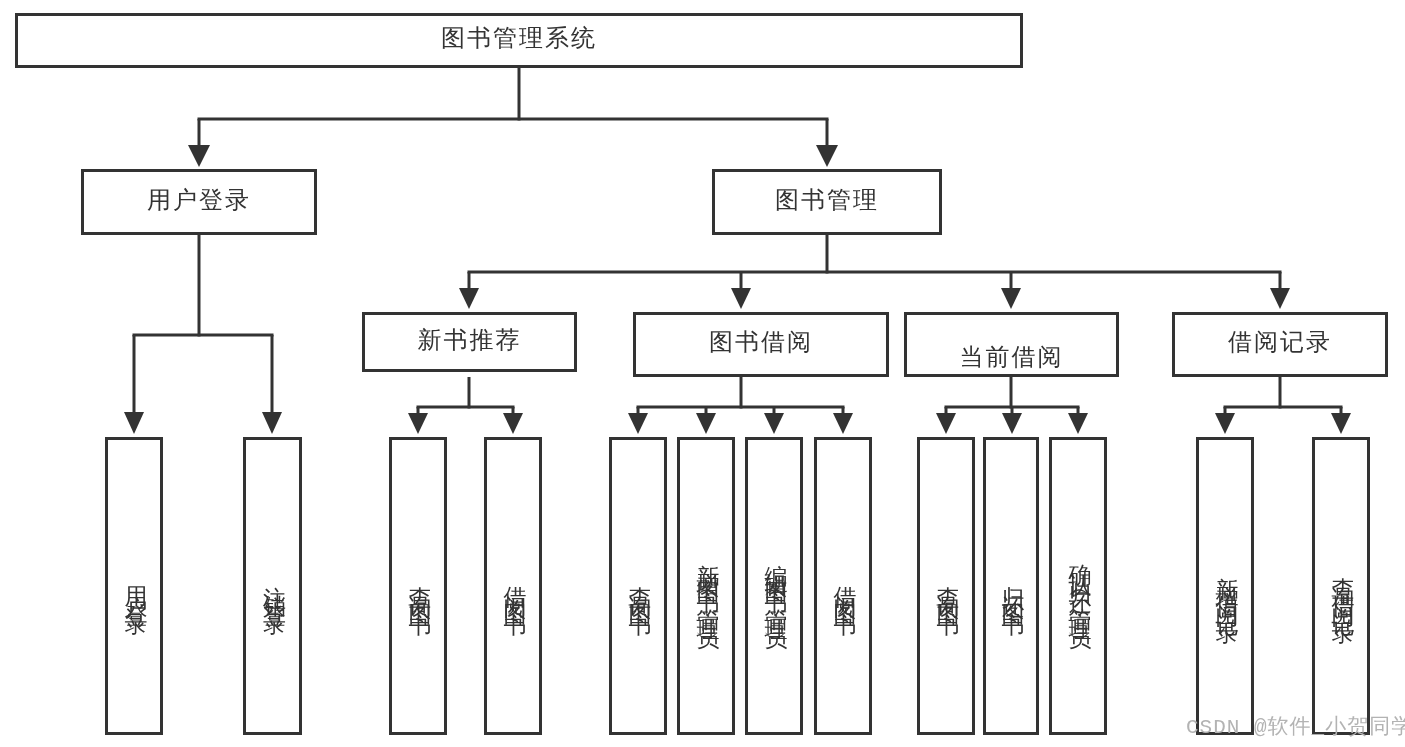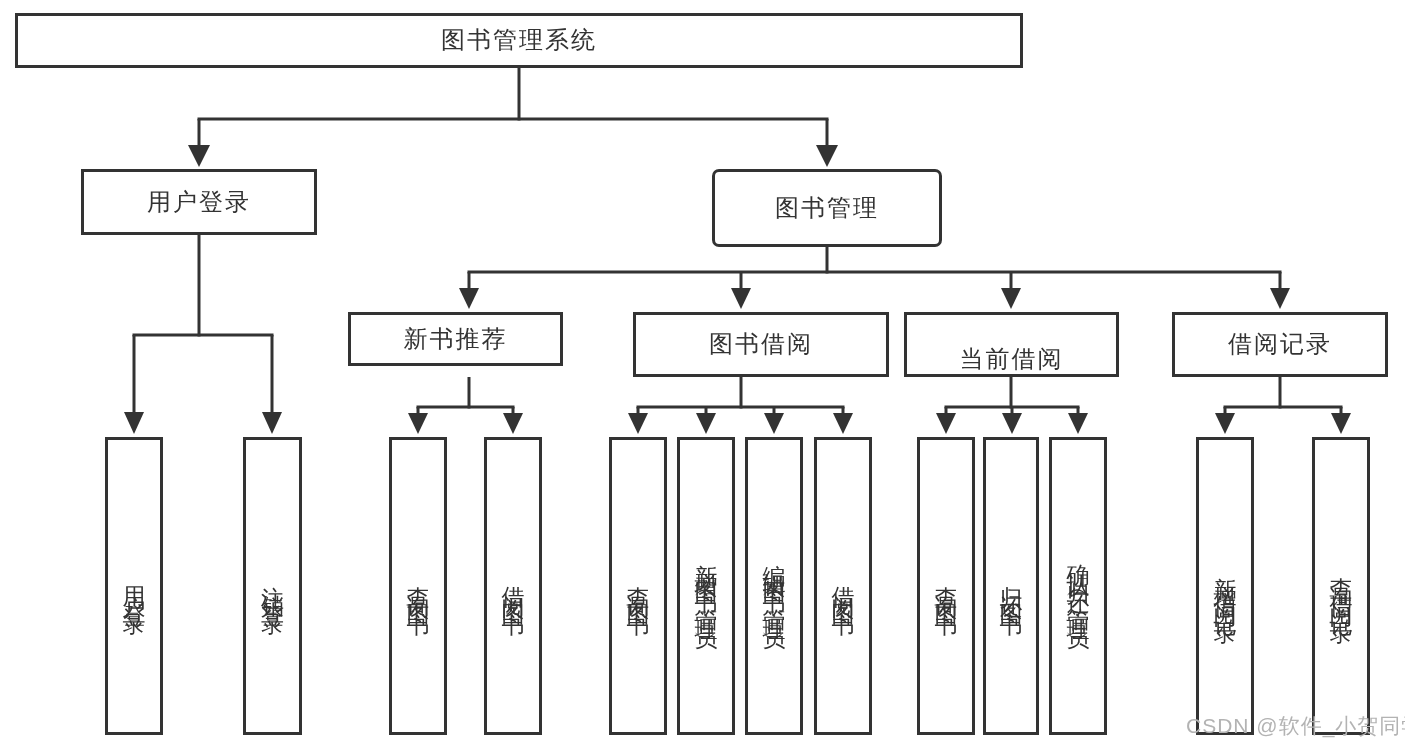--- a/index.html
+++ b/index.html
@@ -1,20 +1,20 @@
 <!DOCTYPE html>
 <html><head>
 <meta charset="utf-8">
 <style>
   html,body{margin:0;padding:0;background:#fff;}
   .canvas{
     position:relative;
     width:1405px;height:747px;
     background:#ffffff;
-    font-family:Liberation Sans, sans-serif;
+    font-family:Liberation Mono, monospace;
     overflow:hidden;
   }
   svg.connectors{position:absolute;left:0;top:0;z-index:1;}
   .node{
     position:absolute;
     box-sizing:border-box;
     background:#ffffff;
     border:3px solid #333333;
     display:flex;align-items:center;justify-content:center;
     color:#333333;
@@ -106,25 +106,25 @@
     <polygon points="1331,413 1351,413 1341,434" stroke="none"></polygon>
   </svg>
 
   <div class="node h-node" style="left:15px;top:13px;width:1008px;height:55px;">
     <span>图书管理系统</span>
   </div>
 
   <div class="node h-node" style="left:81px;top:169px;width:236px;height:66px;">
     <span>用户登录</span>
   </div>
-  <div class="node h-node" style="left:712px;top:169px;width:230px;height:78px;border-radius:7px;">
+  <div class="node h-node" style="left:712px;top:169px;width:230px;height:66px;">
     <span>图书管理</span>
   </div>
 
-  <div class="node h-node" style="left:348px;top:312px;width:215px;height:54px;">
+  <div class="node h-node" style="left:362px;top:312px;width:215px;height:60px;">
     <span>新书推荐</span>
   </div>
   <div class="node h-node" style="left:633px;top:312px;width:256px;height:65px;">
     <span>图书借阅</span>
   </div>
   <div class="node h-node" style="left:904px;top:312px;width:215px;height:65px;align-items:flex-end;">
     <span>当前借阅</span>
   </div>
   <div class="node h-node" style="left:1172px;top:312px;width:216px;height:65px;">
     <span>借阅记录</span>

